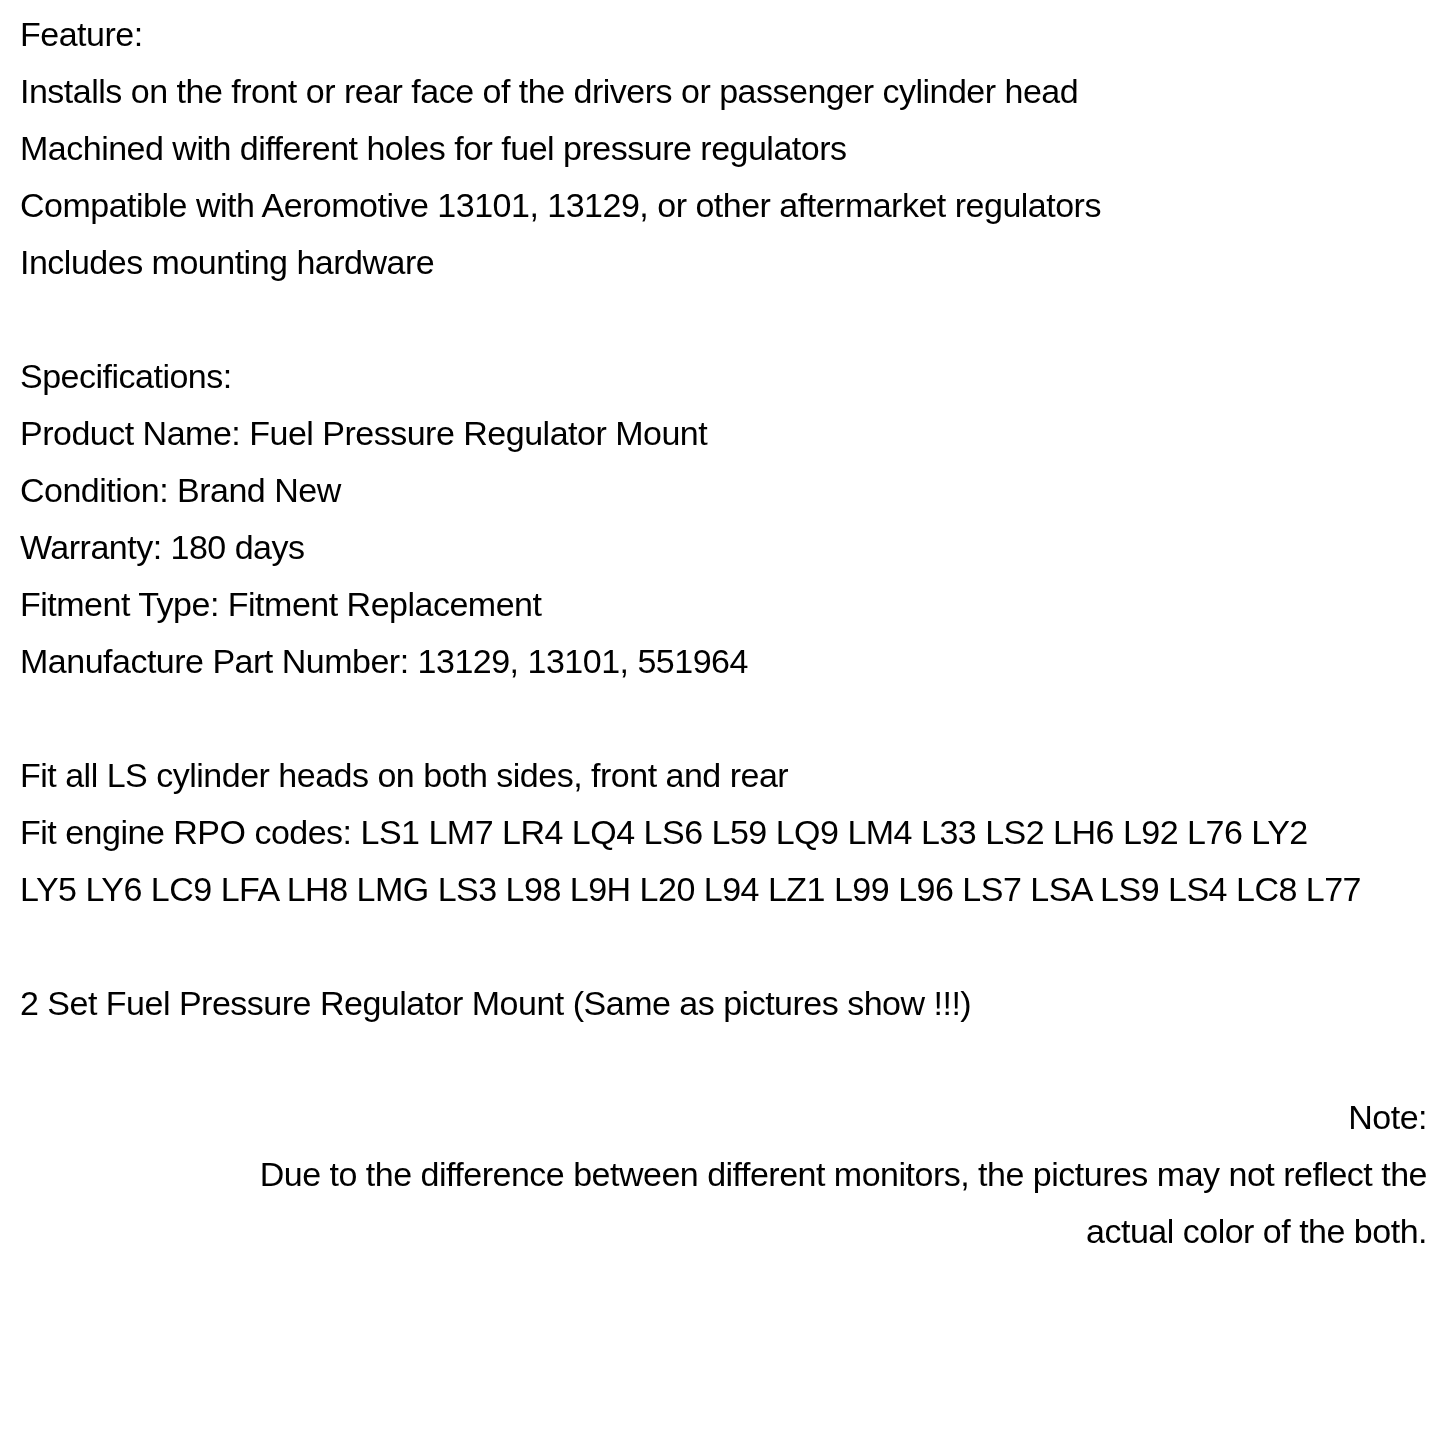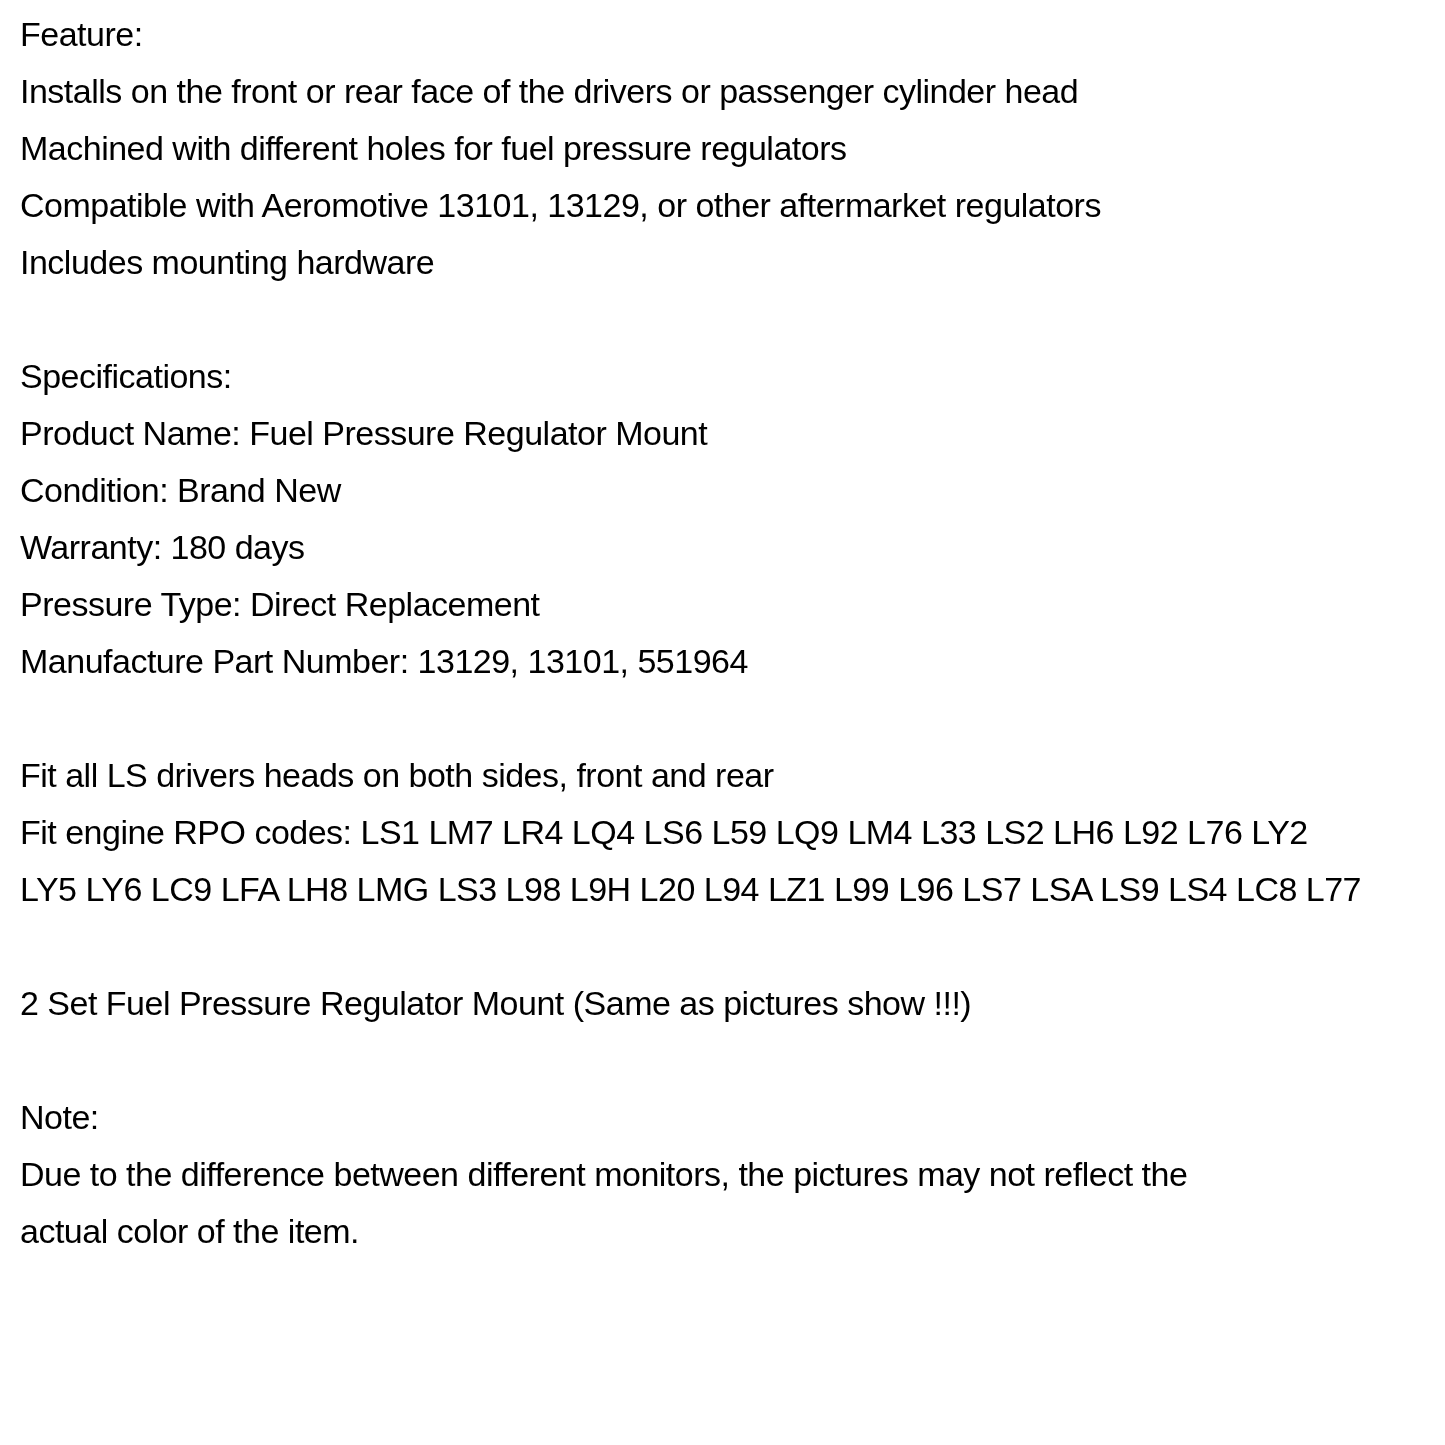--- a/index.html
+++ b/index.html
@@ -17,20 +17,21 @@
     overflow: hidden;
   }
   .doc {
     padding: 6px 18px 0 20px;
   }
   .section {
     margin: 0 0 57px 0;
   }
   .section:last-child {
     margin-bottom: 0;
+    text-align: right;
   }
   .line {
     height: 57px;
     line-height: 57px;
     white-space: nowrap;
   }
 </style>
 </head>
 <body>
 
@@ -42,33 +43,33 @@
     <div class="line">Machined with different holes for fuel pressure regulators</div>
     <div class="line">Compatible with Aeromotive 13101, 13129, or other aftermarket regulators</div>
     <div class="line">Includes mounting hardware</div>
   </div>
 
   <div class="section">
     <div class="line">Specifications:</div>
     <div class="line">Product Name: Fuel Pressure Regulator Mount</div>
     <div class="line">Condition: Brand New</div>
     <div class="line">Warranty: 180 days</div>
-    <div class="line">Pressure Type: Direct Replacement</div>
+    <div class="line">Fitment Type: Fitment Replacement</div>
     <div class="line">Manufacture Part Number: 13129, 13101, 551964</div>
   </div>
 
   <div class="section">
-    <div class="line">Fit all LS drivers heads on both sides, front and rear</div>
+    <div class="line">Fit all LS cylinder heads on both sides, front and rear</div>
     <div class="line">Fit engine RPO codes: LS1 LM7 LR4 LQ4 LS6 L59 LQ9 LM4 L33 LS2 LH6 L92 L76 LY2</div>
     <div class="line">LY5 LY6 LC9 LFA LH8 LMG LS3 L98 L9H L20 L94 LZ1 L99 L96 LS7 LSA LS9 LS4 LC8 L77</div>
   </div>
 
   <div class="section">
     <div class="line">2 Set Fuel Pressure Regulator Mount (Same as pictures show !!!)</div>
   </div>
 
   <div class="section">
     <div class="line">Note:</div>
     <div class="line">Due to the difference between different monitors, the pictures may not reflect the</div>
-    <div class="line">actual color of the item.</div>
+    <div class="line">actual color of the both.</div>
   </div>
 
 </div>
 
 </body></html>

